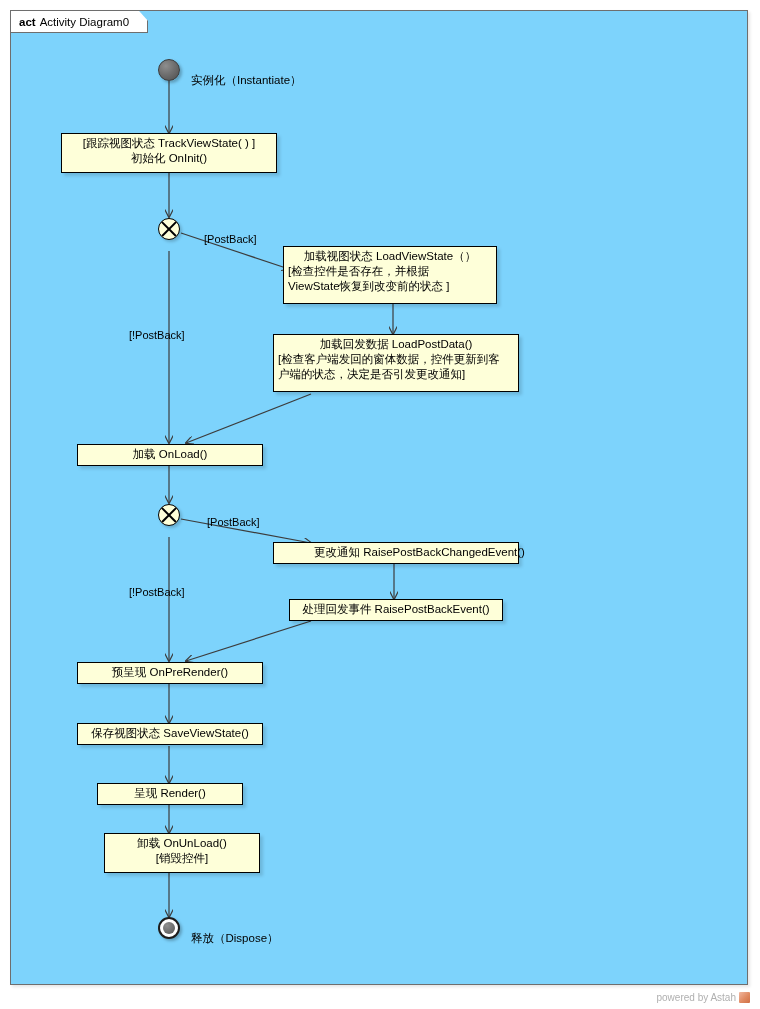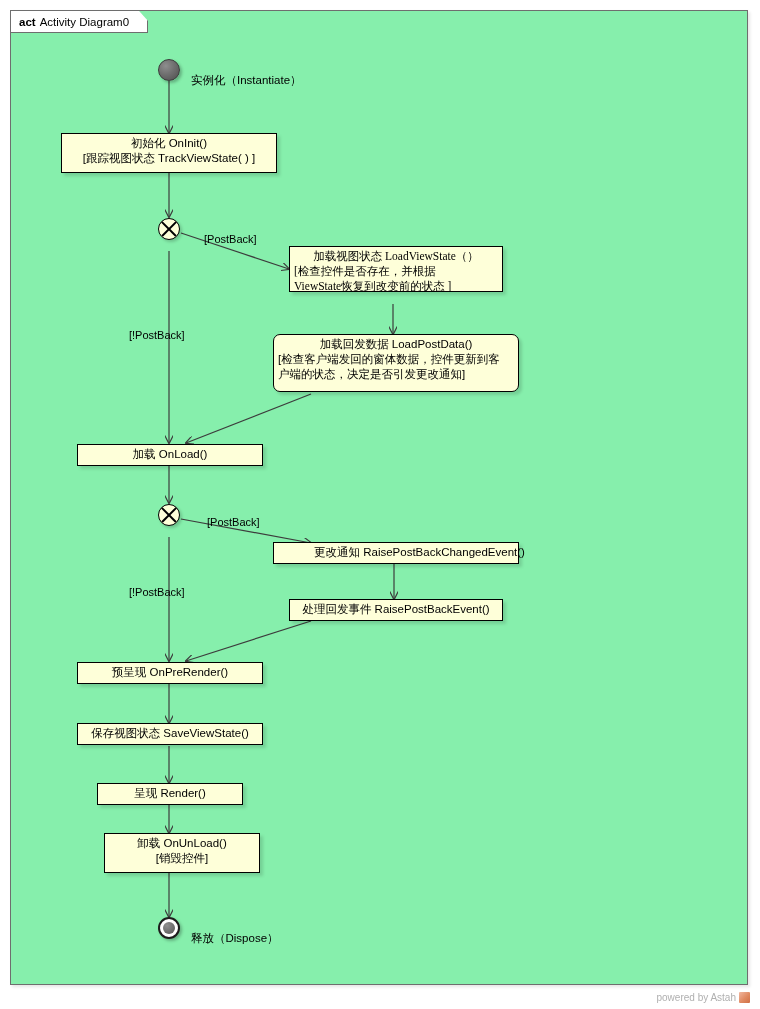--- a/index.html
+++ b/index.html
@@ -17,21 +17,21 @@
   }
 
   
   #diagram-frame {
     position: absolute;
     left: 10px;
     top: 10px;
     width: 738px;
     height: 975px;
     border: 1px solid #6e6e6e;
-    background: #86efac;
+    background: #7dd3fc;
     box-sizing: border-box;
     box-shadow: 2px 2px 3px rgba(0,0,0,0.10);
   }
 
   
   #frame-tab {
     position: absolute;
     left: 0px;
     top: 0px;
     height: 22px;
@@ -215,38 +215,38 @@
       <path d="M 158 793 L 158 822"></path>
 
       <path d="M 158 862 L 158 906"></path>
     </g>
   </svg>
 
   <div class="node initial-node" style="left:147px; top:48px;"></div>
   <div class="node-caption" style="left:180px; top:62px;">实例化（Instantiate）</div>
 
   <div class="node action" style="left:50px; top:122px; width:216px; height:40px;">
+    <div class="line-c">[跟踪视图状态    TrackViewState( ) ]</div>
     <div class="line-c">初始化  OnInit()</div>
-    <div class="line-c">[跟踪视图状态    TrackViewState( ) ]</div>
   </div>
 
   <div class="node cross-node" style="left:147px; top:207px;">
     <span class="x1"></span>
     <span class="x2"></span>
   </div>
   <div class="edge-label" style="left:193px; top:222px;">[PostBack]</div>
   <div class="edge-label" style="left:118px; top:318px;">[!PostBack]</div>
 
-  <div class="node action" style="left:278px; top:235px; width:214px; height:46px;font-family:Liberation Serif, serif;">
+  <div class="node action" style="left:272px; top:235px; width:214px; height:58px;">
     <div class="line-c">加载视图状态   LoadViewState（）</div>
     <div class="line-l">[检查控件是否存在，并根据</div>
     <div class="line-l">ViewState恢复到改变前的状态  ]</div>
   </div>
 
-  <div class="node action" style="left:262px; top:323px; width:246px; height:58px;border-radius:7px;">
+  <div class="node action" style="left:262px; top:323px; width:246px; height:58px;">
     <div class="line-c">加载回发数据  LoadPostData()</div>
     <div class="line-l">[检查客户端发回的窗体数据，控件更新到客</div>
     <div class="line-l">户端的状态，决定是否引发更改通知]</div>
   </div>
 
   <div class="node action" style="left:66px; top:433px; width:186px; height:22px;">
     <div class="line-c">加载  OnLoad()</div>
   </div>
 
   <div class="node cross-node" style="left:147px; top:493px;">

